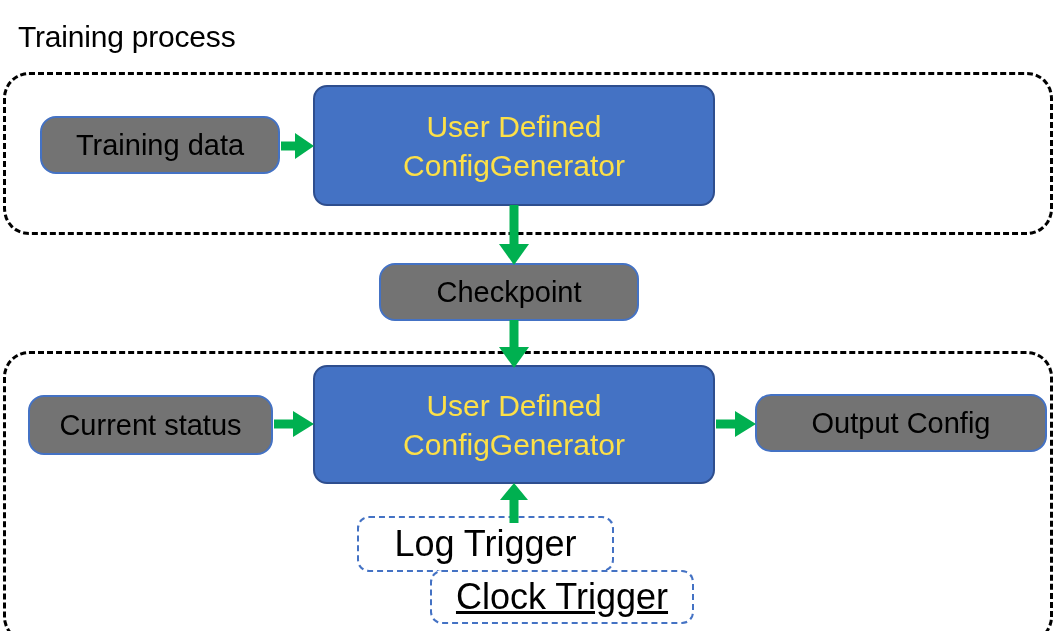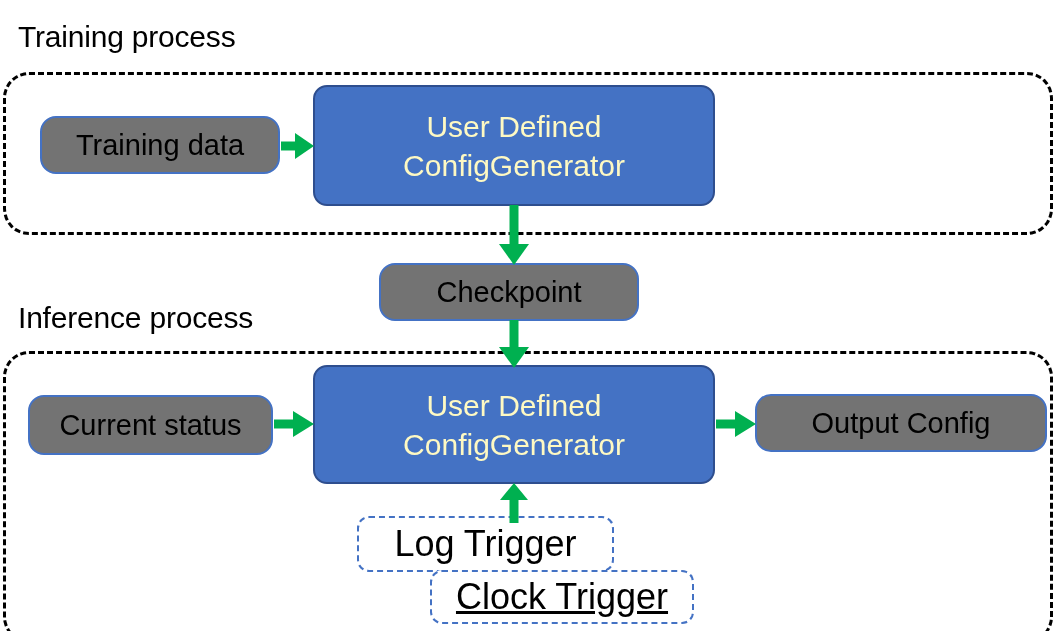--- a/index.html
+++ b/index.html
@@ -65,21 +65,21 @@
   #box-current-status { left: 28px; top: 375px; width: 245px; height: 60px; }
   #box-output-config  { left: 755px; top: 374px; width: 292px; height: 58px; }
 
   
   .proc-box {
     position: absolute;
     box-sizing: border-box;
     background: #4472C4;
     border: 2px solid #2E4E8E;
     border-radius: 14px;
-    color: #fef9c3;
+    color: #fde047;
     display: flex;
     flex-direction: column;
     align-items: center;
     justify-content: center;
     font-size: 30px;
     line-height: 39px;
     text-align: center;
   }
   #proc-training { left: 313px; top: 65px; width: 402px; height: 121px; }
   #proc-inference { left: 313px; top: 345px; width: 402px; height: 119px; }
@@ -113,21 +113,20 @@
 
   svg.arrow-svg { display: block; }
 </style>
 </head>
 <body>
 
 <div id="canvas">
 
   <div class="section-title" id="title-training">Training process</div>
 
-  <div class="section-title" id="title-inference">Inference process</div>
 
   <div class="process-container" id="container-training"></div>
 
   <div class="process-container" id="container-inference"></div>
 
   <div class="node-box" id="box-training-data">Training data</div>
 
   <div class="proc-box" id="proc-training">
     <span>User Defined</span>
     <span>ConfigGenerator</span>

